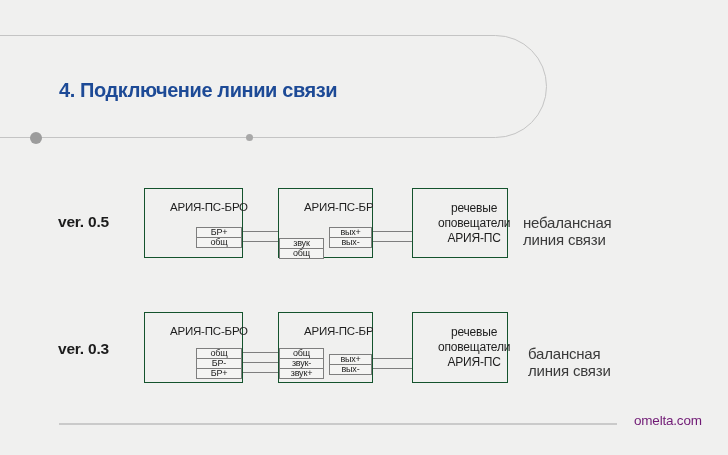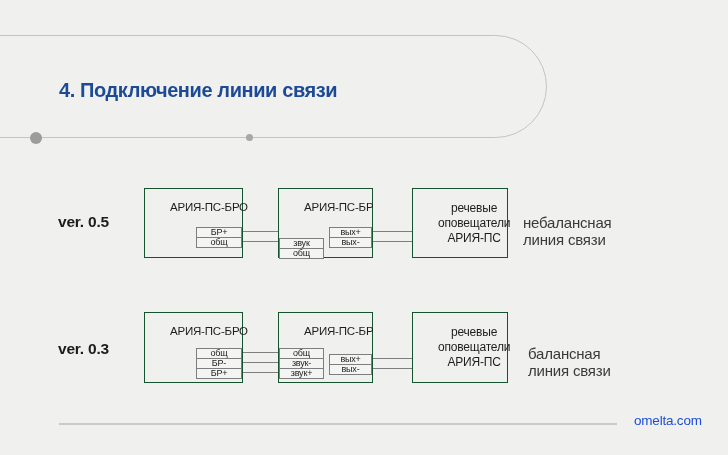--- a/index.html
+++ b/index.html
@@ -62,21 +62,21 @@
   .wire{position:absolute;height:1px;background:#7e7e7e;}
   .line-type{
     position:absolute;width:108px;
     font-size:15px;line-height:16.5px;color:#3a3a3a;letter-spacing:-0.2px;
   }
 
   
   .footer-line{position:absolute;left:59px;top:423px;width:558px;height:2px;background:#cacaca;}
   .brand{
     position:absolute;left:634px;top:413px;
-    font-size:13.5px;color:#1d4ed8;letter-spacing:-0.2px;
+    font-size:13.5px;color:#701a75;letter-spacing:-0.2px;
   }
 </style>
 </head>
 <body>
 
 <div class="stage">
 
   <div class="pill"></div>
   <h1 class="title">4. Подключение линии связи</h1>
   <span class="dot dot-large"></span>

